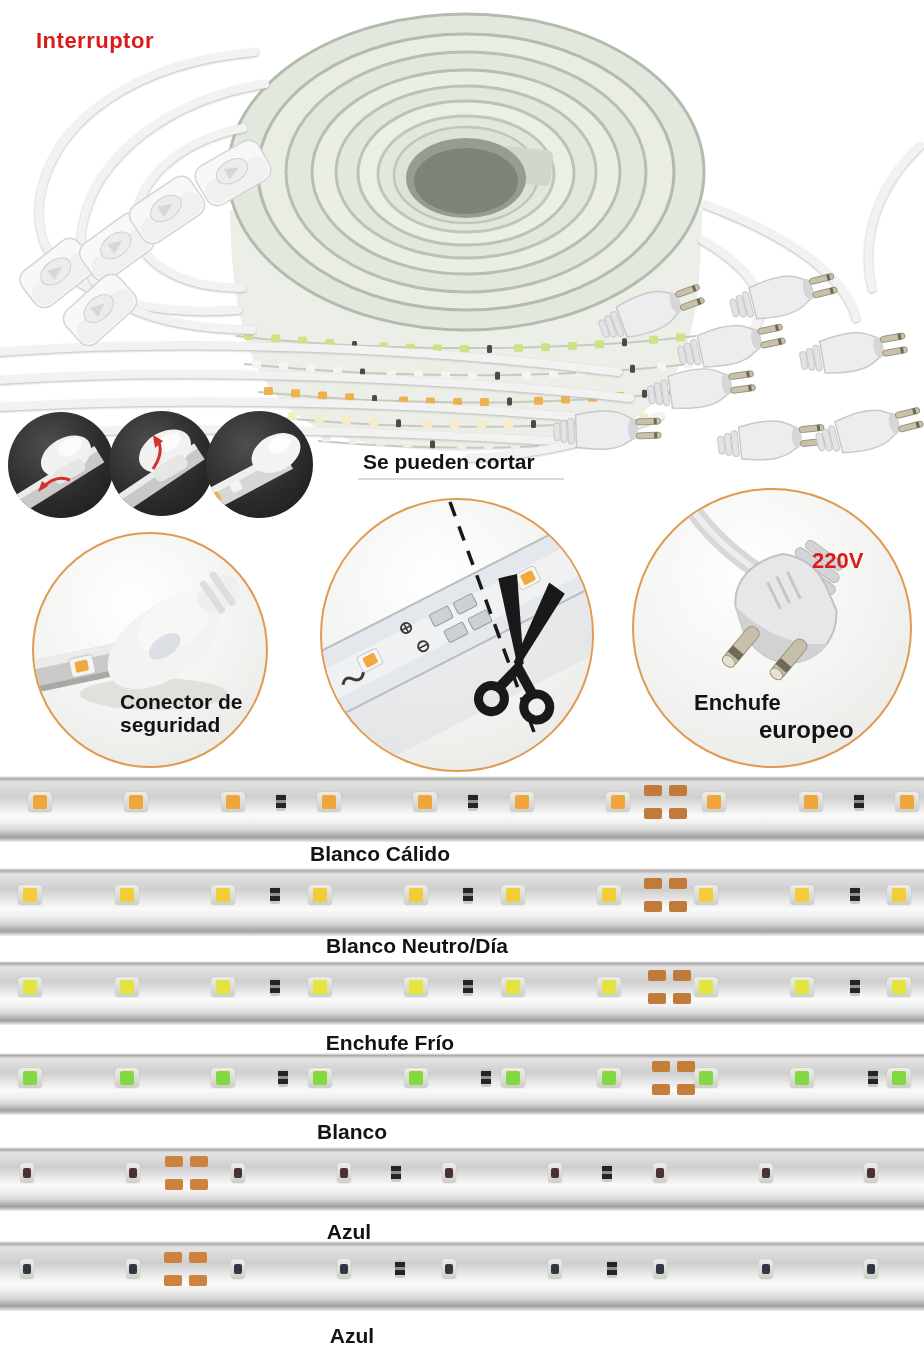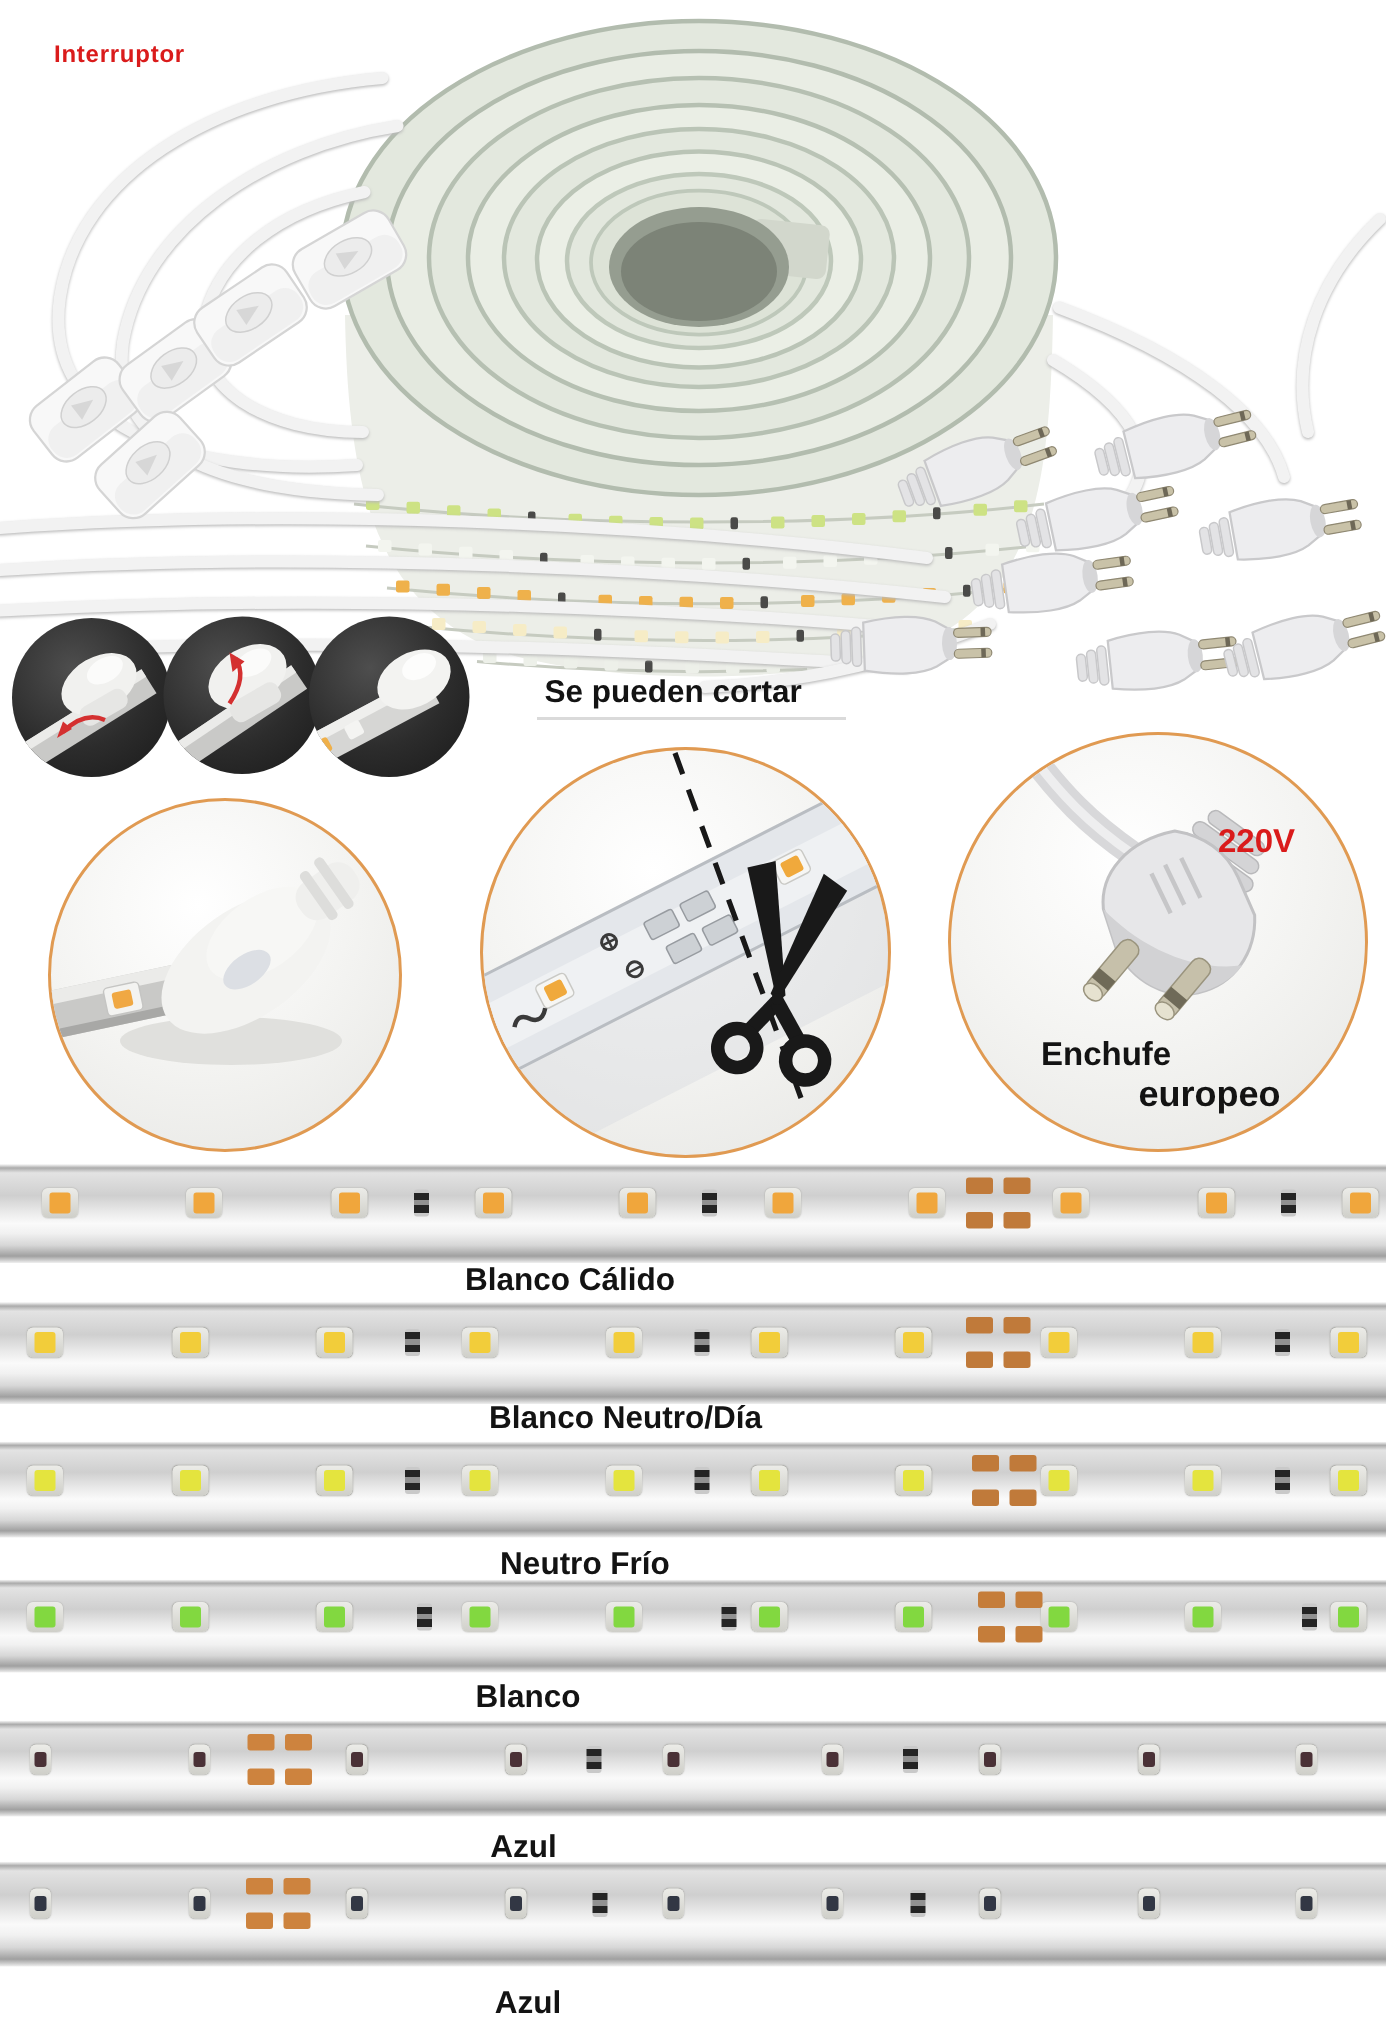--- a/index.html
+++ b/index.html
@@ -5,21 +5,21 @@
   html,body{margin:0;padding:0;}
   body{
     width:924px;height:1353px;position:relative;overflow:hidden;
     background:#ffffff;
     font-family:"Liberation Sans","DejaVu Sans",sans-serif;
   }
   .abs{position:absolute;}
   
   .red-note{color:#da1b1b;font-weight:700;}
   .blk-note{color:#131313;font-weight:700;}
-  #interruptor-label{left:36px;top:28px;font-size:16px;letter-spacing:.5px;}
+  #interruptor-label{left:36px;top:28px;font-size:22px;letter-spacing:.5px;}
   #cut-label{left:363px;top:450px;font-size:21px;}
   #cut-underline{left:358px;top:478px;width:206px;height:2px;background:#dadada;}
   #voltage-label{left:812px;top:548px;font-size:22px;}
   #conector-text{left:118px;top:688px;font-size:21px;line-height:23px;}
   #enchufe-l1{left:694px;top:690px;font-size:22px;}
   #enchufe-l2{left:759px;top:716px;font-size:24px;}
   
   .inset{
     border-radius:50%;overflow:hidden;
     background:radial-gradient(circle at 38% 32%, #4e4e4e 0%, #2c2c2c 55%, #191919 100%);
@@ -360,20 +360,24 @@
     <ellipse cx="120" cy="160" rx="74" ry="16" fill="#e0e0dd"></ellipse>
     <g transform="rotate(-35 130 108)">
       <ellipse cx="130" cy="108" rx="64" ry="36" fill="#f3f3f1"></ellipse>
       <ellipse cx="150" cy="98" rx="42" ry="24" fill="#f7f7f5"></ellipse>
       <ellipse cx="128" cy="112" rx="18" ry="10" fill="#dcdfe4"></ellipse>
       <rect x="180" y="86" width="44" height="28" rx="12" fill="#efefed"></rect>
       <rect x="192" y="80" width="7" height="38" rx="3" fill="#dddddb"></rect>
       <rect x="205" y="78" width="7" height="40" rx="3" fill="#dddddb"></rect>
     </g>
   </svg>
+  <div class="abs blk-note" id="conector-text" style="left:86px;top:156px;">
+    <div>Conector de</div>
+    <div>seguridad</div>
+  </div>
 </div>
 
 <div class="abs callout" style="left:320px;top:498px;width:274px;height:274px;">
   <svg width="270" height="270" viewBox="0 0 270 270">
     <rect x="-60" y="150" width="420" height="70" fill="#dcdee1" opacity="0.5" transform="rotate(-27 135 185)"></rect>
     <g transform="rotate(-27 135 120)">
       <rect x="-45" y="86" width="380" height="66" rx="18" fill="#e4e7eb" stroke="#b9bdc2" stroke-width="2"></rect>
       <rect x="-45" y="104" width="380" height="32" fill="#eff1f3"></rect>
       <rect x="28" y="108" width="22" height="17" rx="3" fill="#f6f6f4" stroke="#c9c9c5"></rect>
       <rect x="33" y="111" width="13" height="11" rx="2" fill="#f0a93c"></rect>
@@ -547,21 +551,21 @@
         <div class="led-inner" style="inset: 3px 5px; background: rgb(228, 228, 62);"></div>
       </div>
       <div class="resistor" style="left: 270px; top: 17px;"></div>
       <div class="resistor" style="left: 463px; top: 17px;"></div>
       <div class="resistor" style="left: 850px; top: 17px;"></div>
       <div class="pad" style="left: 648px; top: 9px; background: rgb(192, 122, 58);"></div>
       <div class="pad" style="left: 673px; top: 9px; background: rgb(192, 122, 58);"></div>
       <div class="pad" style="left: 648px; top: 32px; background: rgb(192, 122, 58);"></div>
       <div class="pad" style="left: 673px; top: 32px; background: rgb(192, 122, 58);"></div>
     </div>
-    <div class="strip-label" style="left: 390px; top: 1032px;">Neutro Frío</div>
+    <div class="strip-label" style="left: 390px; top: 1032px;">Enchufe Frío</div>
     <div class="strip-band" style="top: 1053px; height: 62px;">
       <div class="led-bezel" style="left: 18px; top: 15px; width: 24px; height: 20px;">
         <div class="led-inner" style="inset: 3px 5px; background: rgb(130, 216, 64);"></div>
       </div>
       <div class="led-bezel" style="left: 115px; top: 15px; width: 24px; height: 20px;">
         <div class="led-inner" style="inset: 3px 5px; background: rgb(130, 216, 64);"></div>
       </div>
       <div class="led-bezel" style="left: 211px; top: 15px; width: 24px; height: 20px;">
         <div class="led-inner" style="inset: 3px 5px; background: rgb(130, 216, 64);"></div>
       </div>

